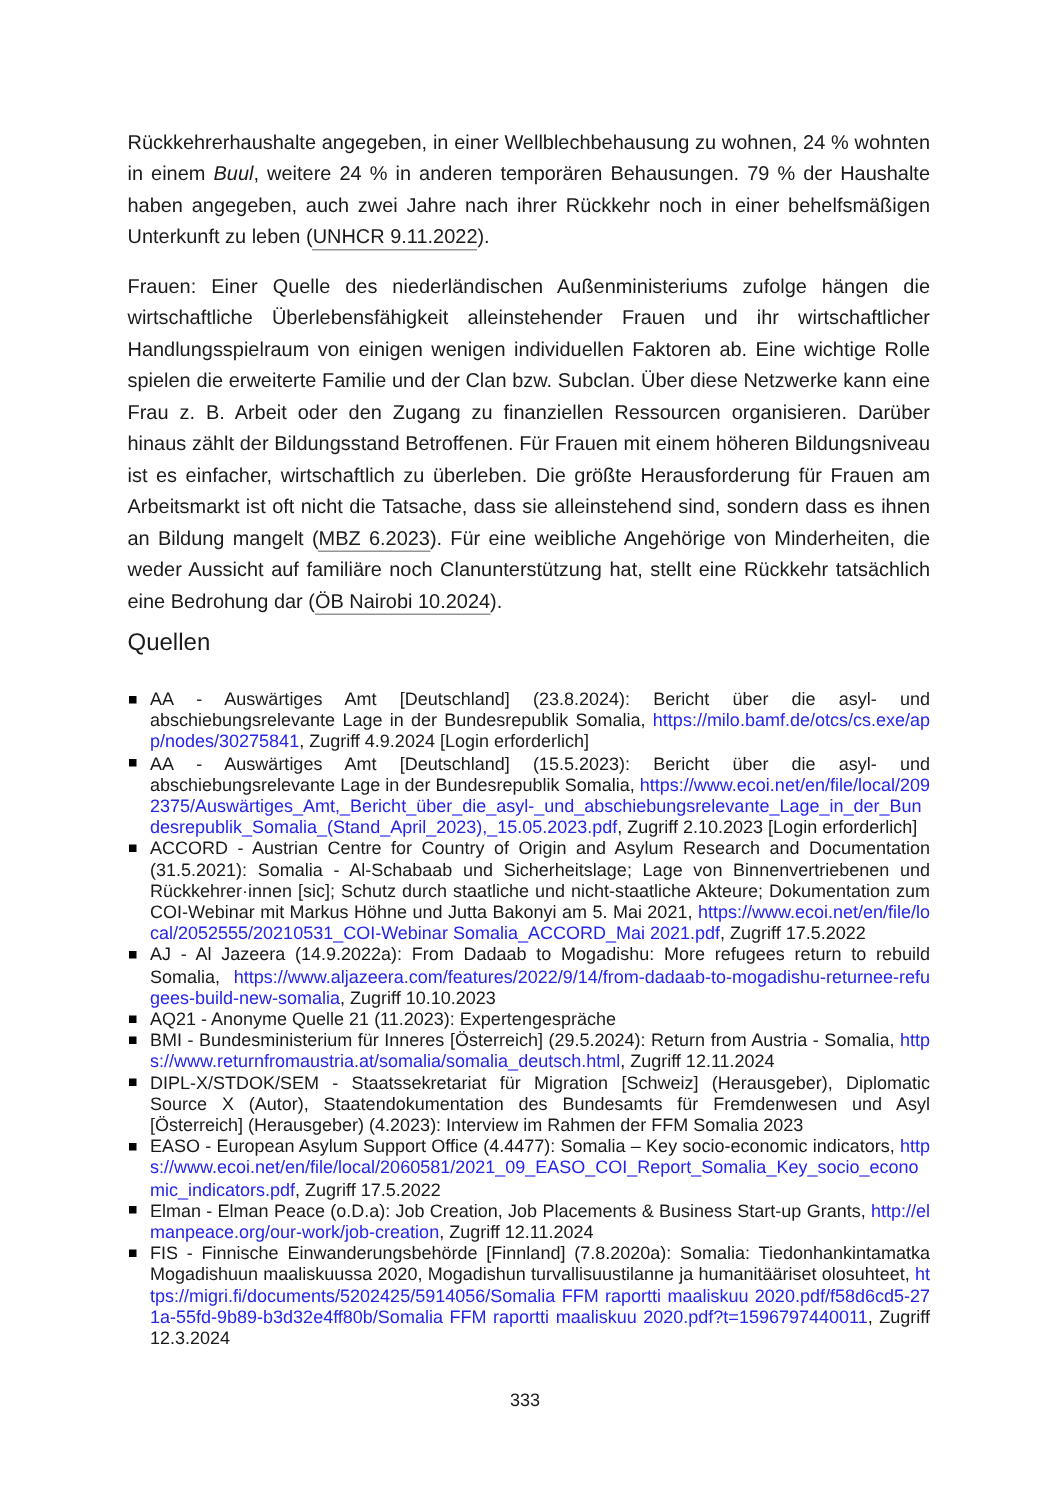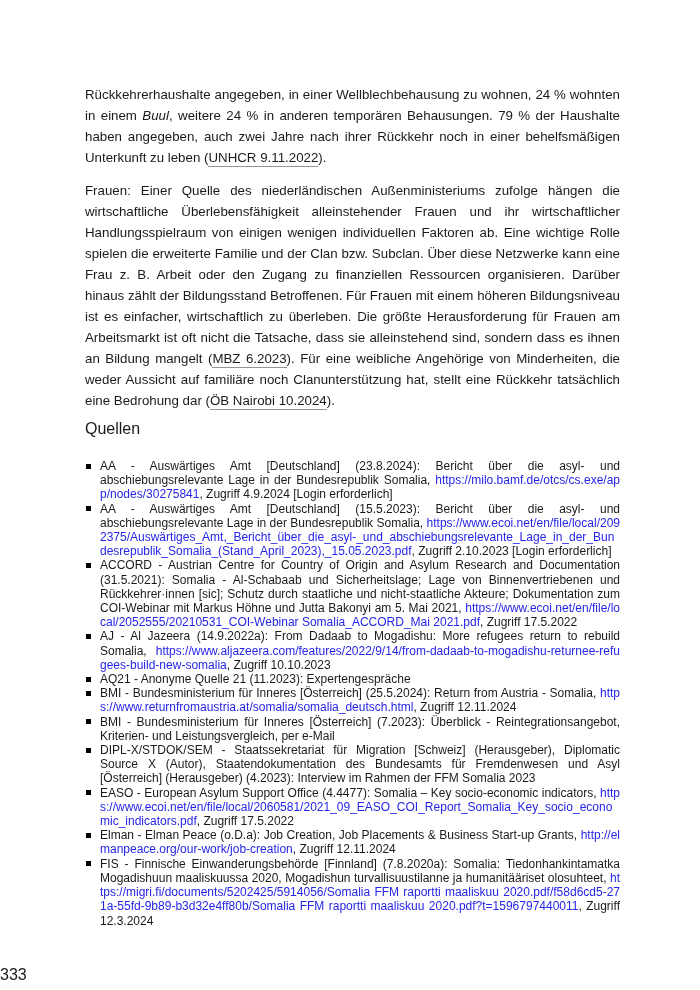--- a/index.html
+++ b/index.html
@@ -63,43 +63,41 @@
   a.url{
     color:var(--link);
     text-decoration:none;
     word-break:break-all;
     cursor:pointer;
   }
   .page-number{
     position:absolute;
     left:0;right:0;
     top:926px;
-    text-align:left;
-    font-size:16px;
-    margin-top:40px;
+    text-align:center;
+    font-size:12px;
   }
 </style>
 </head>
 <body>
 
 <div class="page">
   <div class="content">
     <div id="paragraphs">
         <p class="body-par"><span class="text">Rückkehrerhaushalte angegeben, in einer Wellblechbehausung zu wohnen, 24 % wohnten in einem </span><span class="italic">Buul</span><span class="text">, weitere 24 % in anderen temporären Behausungen. 79 % der Haushalte haben angegeben, auch zwei Jahre nach ihrer Rückkehr noch in einer behelfsmäßigen Unterkunft zu leben (</span><span class="cite">UNHCR 9.11.2022</span><span class="text">).</span></p>
         <p class="body-par"><span class="bold">Frauen:</span><span class="text"> Einer Quelle des niederländischen Außenministeriums zufolge hängen die wirtschaftliche Überlebensfähigkeit alleinstehender Frauen und ihr wirtschaftlicher Handlungsspielraum von einigen wenigen individuellen Faktoren ab. Eine wichtige Rolle spielen die erweiterte Familie und der Clan bzw. Subclan. Über diese Netzwerke kann eine Frau z. B. Arbeit oder den Zugang zu finanziellen Ressourcen organisieren. Darüber hinaus zählt der Bildungsstand Betroffenen. Für Frauen mit einem höheren Bildungsniveau ist es einfacher, wirtschaftlich zu überleben. Die größte Herausforderung für Frauen am Arbeitsmarkt ist oft nicht die Tatsache, dass sie alleinstehend sind, sondern dass es ihnen an Bildung mangelt (</span><span class="cite">MBZ 6.2023</span><span class="text">). Für eine weibliche Angehörige von Minderheiten, die weder Aussicht auf familiäre noch Clanunterstützung hat, stellt eine Rückkehr tatsächlich eine Bedrohung dar (</span><span class="cite">ÖB Nairobi 10.2024</span><span class="text">).</span></p>
       </div>
     <div class="sources-heading">Quellen</div>
     <ul id="references" class="refs">
         <li class="ref"><span class="bullet"></span><span class="text">AA - Auswärtiges Amt [Deutschland] (23.8.2024): Bericht über die asyl- und abschiebungsrelevante Lage in der Bundesrepublik Somalia, </span><a href="#" class="url">https://milo.bamf.de/otcs/cs.exe/app/nodes/30275841</a><span class="text">, Zugriff 4.9.2024 [Login erforderlich]</span></li>
         <li class="ref"><span class="bullet"></span><span class="text">AA - Auswärtiges Amt [Deutschland] (15.5.2023): Bericht über die asyl- und abschiebungsrelevante Lage in der Bundesrepublik Somalia, </span><a href="#" class="url">https://www.ecoi.net/en/file/local/2092375/Auswärtiges_Amt,_Bericht_über_die_asyl-_und_abschiebungsrelevante_Lage_in_der_Bundesrepublik_Somalia_(Stand_April_2023),_15.05.2023.pdf</a><span class="text">, Zugriff 2.10.2023 [Login erforderlich]</span></li>
         <li class="ref"><span class="bullet"></span><span class="text">ACCORD - Austrian Centre for Country of Origin and Asylum Research and Documentation (31.5.2021): Somalia - Al-Schabaab und Sicherheitslage; Lage von Binnenvertriebenen und Rückkehrer·innen [sic]; Schutz durch staatliche und nicht-staatliche Akteure; Dokumentation zum COI-Webinar mit Markus Höhne und Jutta Bakonyi am 5. Mai 2021, </span><a href="#" class="url">https://www.ecoi.net/en/file/local/2052555/20210531_COI-Webinar Somalia_ACCORD_Mai 2021.pdf</a><span class="text">, Zugriff 17.5.2022</span></li>
         <li class="ref"><span class="bullet"></span><span class="text">AJ - Al Jazeera (14.9.2022a): From Dadaab to Mogadishu: More refugees return to rebuild Somalia, </span><a href="#" class="url">https://www.aljazeera.com/features/2022/9/14/from-dadaab-to-mogadishu-returnee-refugees-build-new-somalia</a><span class="text">, Zugriff 10.10.2023</span></li>
         <li class="ref"><span class="bullet"></span><span class="text">AQ21 - Anonyme Quelle 21 (11.2023): Expertengespräche</span></li>
-        <li class="ref"><span class="bullet"></span><span class="text">BMI - Bundesministerium für Inneres [Österreich] (25.5.2024): Return from Austria - Somalia, </span><a href="#" class="url">https://www.returnfromaustria.at/somalia/somalia_deutsch.html</a><span class="text">, Zugriff 12.11.2024</span></li>
-        <li class="ref"><span class="bullet"></span><span class="text">BMI - Bundesministerium für Inneres [Österreich] (7.2023): Überblick - Reintegrationsangebot, Kriterien- und Leistungsvergleich, per e-Mail</span></li>
+        <li class="ref"><span class="bullet"></span><span class="text">BMI - Bundesministerium für Inneres [Österreich] (29.5.2024): Return from Austria - Somalia, </span><a href="#" class="url">https://www.returnfromaustria.at/somalia/somalia_deutsch.html</a><span class="text">, Zugriff 12.11.2024</span></li>
         <li class="ref"><span class="bullet"></span><span class="text">DIPL-X/STDOK/SEM - Staatssekretariat für Migration [Schweiz] (Herausgeber), Diplomatic Source X (Autor), Staatendokumentation des Bundesamts für Fremdenwesen und Asyl [Österreich] (Herausgeber) (4.2023): Interview im Rahmen der FFM Somalia 2023</span></li>
         <li class="ref"><span class="bullet"></span><span class="text">EASO - European Asylum Support Office (4.4477): Somalia – Key socio-economic indicators, </span><a href="#" class="url">https://www.ecoi.net/en/file/local/2060581/2021_09_EASO_COI_Report_Somalia_Key_socio_economic_indicators.pdf</a><span class="text">, Zugriff 17.5.2022</span></li>
         <li class="ref"><span class="bullet"></span><span class="text">Elman - Elman Peace (o.D.a): Job Creation, Job Placements &amp; Business Start-up Grants, </span><a href="#" class="url">http://elmanpeace.org/our-work/job-creation</a><span class="text">, Zugriff 12.11.2024</span></li>
         <li class="ref"><span class="bullet"></span><span class="text">FIS - Finnische Einwanderungsbehörde [Finnland] (7.8.2020a): Somalia: Tiedonhankintamatka Mogadishuun maaliskuussa 2020, Mogadishun turvallisuustilanne ja humanitääriset olosuhteet, </span><a href="#" class="url">https://migri.fi/documents/5202425/5914056/Somalia FFM raportti maaliskuu 2020.pdf/f58d6cd5-271a-55fd-9b89-b3d32e4ff80b/Somalia FFM raportti maaliskuu 2020.pdf?t=1596797440011</a><span class="text">, Zugriff 12.3.2024</span></li>
       </ul>
   </div>
   <div class="page-number">333</div>
 </div>
 
 </body></html>

